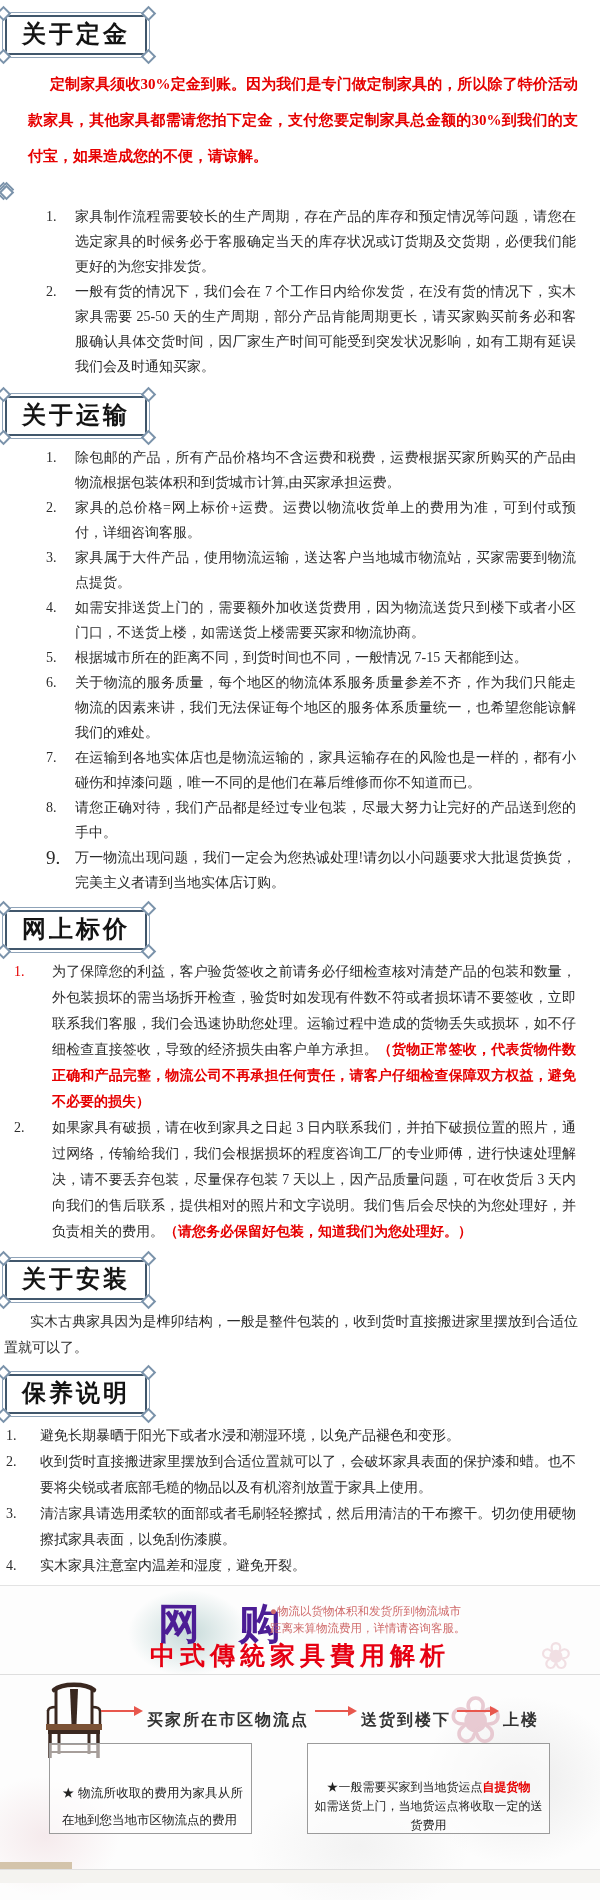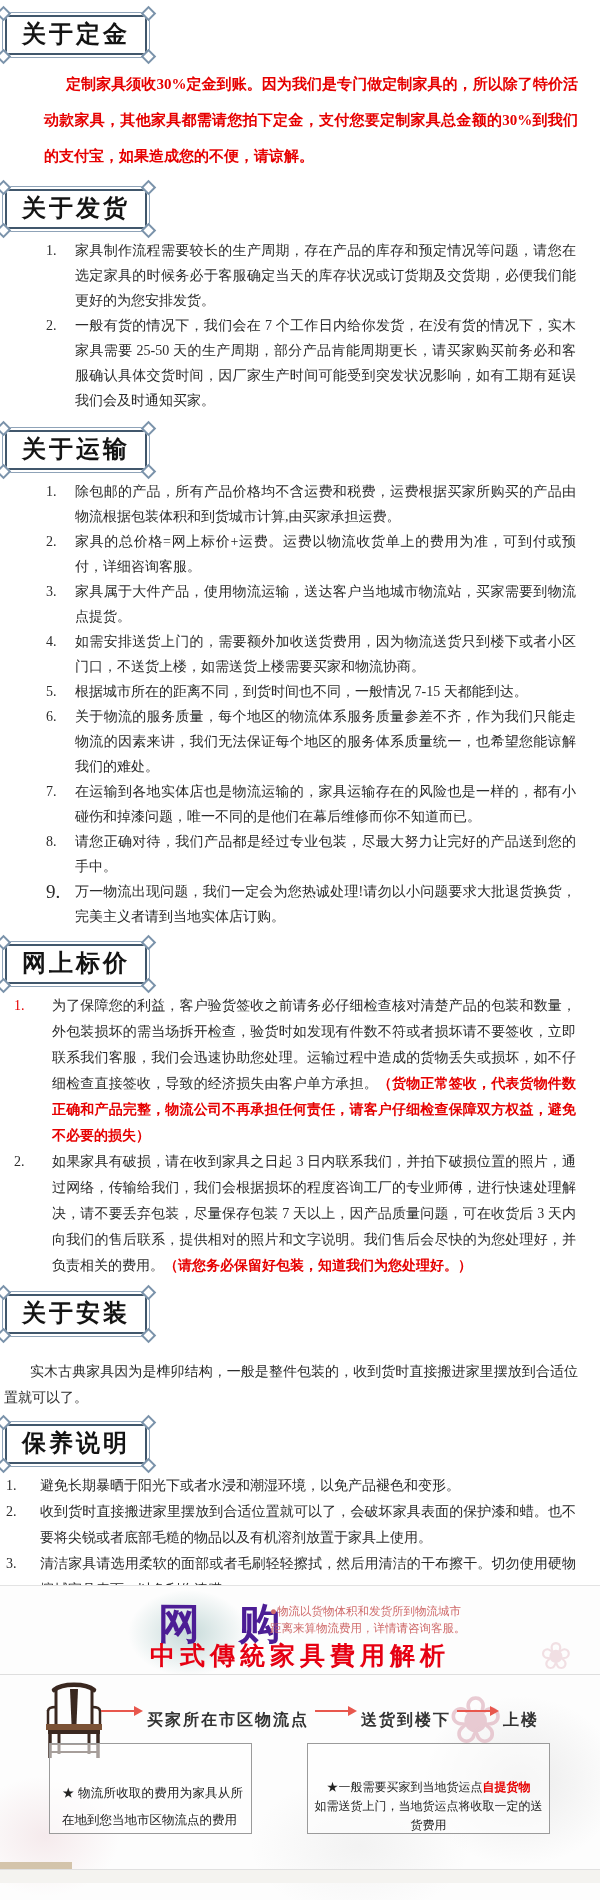--- a/index.html
+++ b/index.html
@@ -12,22 +12,22 @@
           margin:0 0 6px 2px;}
   .sec-hd .hdr-in{border:2px solid #41576c;padding:2px 15px 4px 15px;font-size:24px;line-height:30px;
           font-weight:bold;letter-spacing:3px;color:#141414;}
   .corner{position:absolute;width:7px;height:7px;border:2px solid #7b93ab;background:#fff;
           transform:rotate(45deg);}
   .corner.tl{left:-5px;top:-5px}.corner.tr{right:-5px;top:-5px}
   .corner.bl{left:-5px;bottom:-5px}.corner.br{right:-5px;bottom:-5px}
   .first{margin-top:12px;text-align:center;}
   
   .p-red{color:#e60000;font-weight:bold;font-size:15px;line-height:36px;
-         margin:2px 22px 12px 44px;text-indent:22px;text-align:justify;}
-  .p-install{font-size:14px;line-height:26px;margin:16px 22px 10px 4px;text-indent:26px;text-align:justify;}
+         margin:2px 22px 12px 28px;text-indent:22px;text-align:justify;}
+  .p-install{font-size:14px;line-height:26px;margin:0 22px 10px 4px;text-indent:26px;text-align:justify;}
   .lst{margin-right:24px;}
   .lst.lg{margin-left:46px;}
   .lst.acc{margin-left:14px;}
   .lst.care{margin-left:6px;}
   .lst.mb14{margin-bottom:14px}.lst.mb12{margin-bottom:12px}
   .li{display:flex;font-size:14px;text-align:justify;}
   .lg .li{line-height:25px;}
   .acc .li{line-height:26px;}
   .care .li{line-height:26px;}
   .num{flex:none;width:29px;}
@@ -87,21 +87,20 @@
     <div class="hdr-in">关于定金</div>
   </div>
   <p class="p-red">定制家具须收30%定金到账。因为我们是专门做定制家具的，所以除了特价活动款家具，其他家具都需请您拍下定金，支付您要定制家具总金额的30%到我们的支付宝，如果造成您的不便，请谅解。</p>
 
   
   <div class="sec-hd">
     <span class="corner tl"></span>
     <span class="corner tr"></span>
     <span class="corner bl"></span>
     <span class="corner br"></span>
-    <div class="hdr-in">关于发货</div>
   </div>
   <div class="lst lg mb14">
     <div class="li">
       <span class="num">1.</span>
       <span class="txt">家具制作流程需要较长的生产周期，存在产品的库存和预定情况等问题，请您在选定家具的时候务必于客服确定当天的库存状况或订货期及交货期，必便我们能更好的为您安排发货。</span>
     </div>
     <div class="li">
       <span class="num">2.</span>
       <span class="txt">一般有货的情况下，我们会在 7 个工作日内给你发货，在没有货的情况下，实木家具需要 25-50 天的生产周期，部分产品肯能周期更长，请买家购买前务必和客服确认具体交货时间，因厂家生产时间可能受到突发状况影响，如有工期有延误我们会及时通知买家。</span>
     </div>

